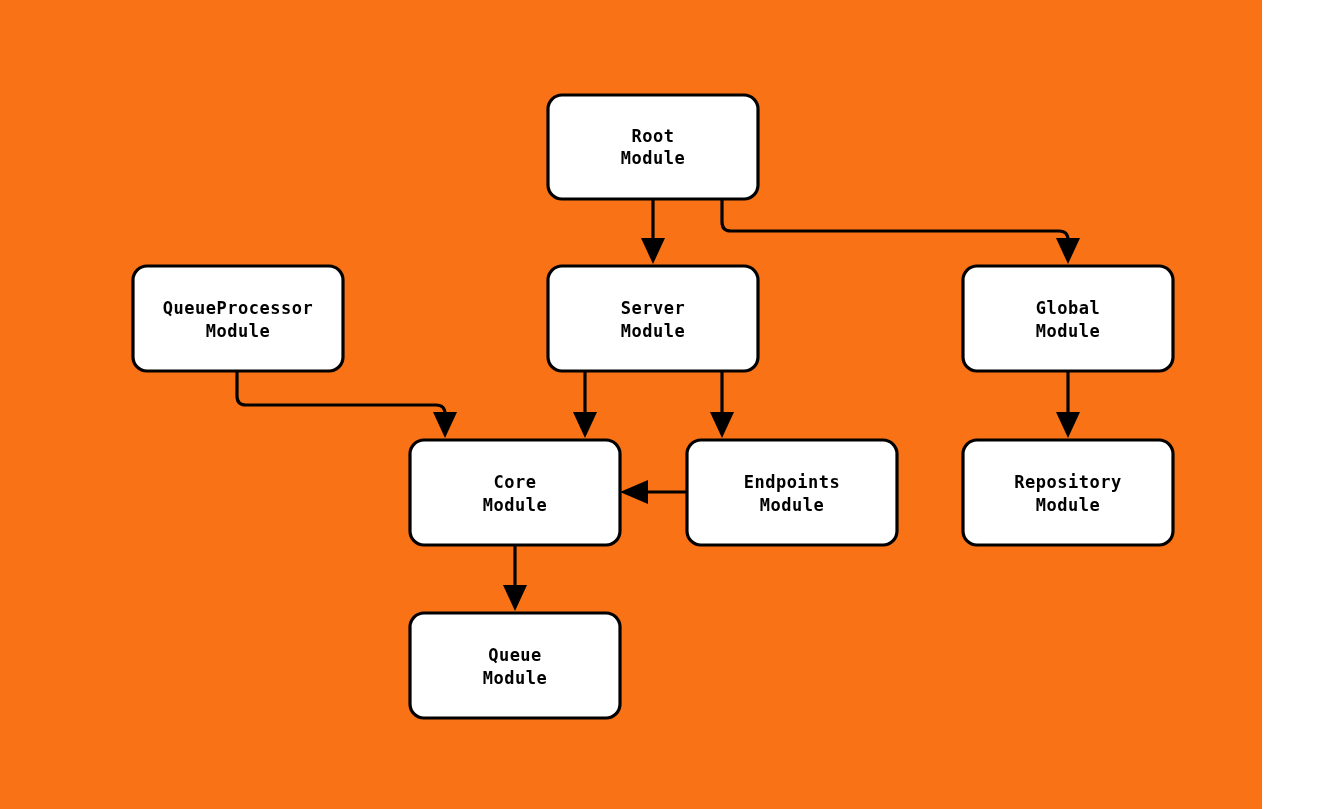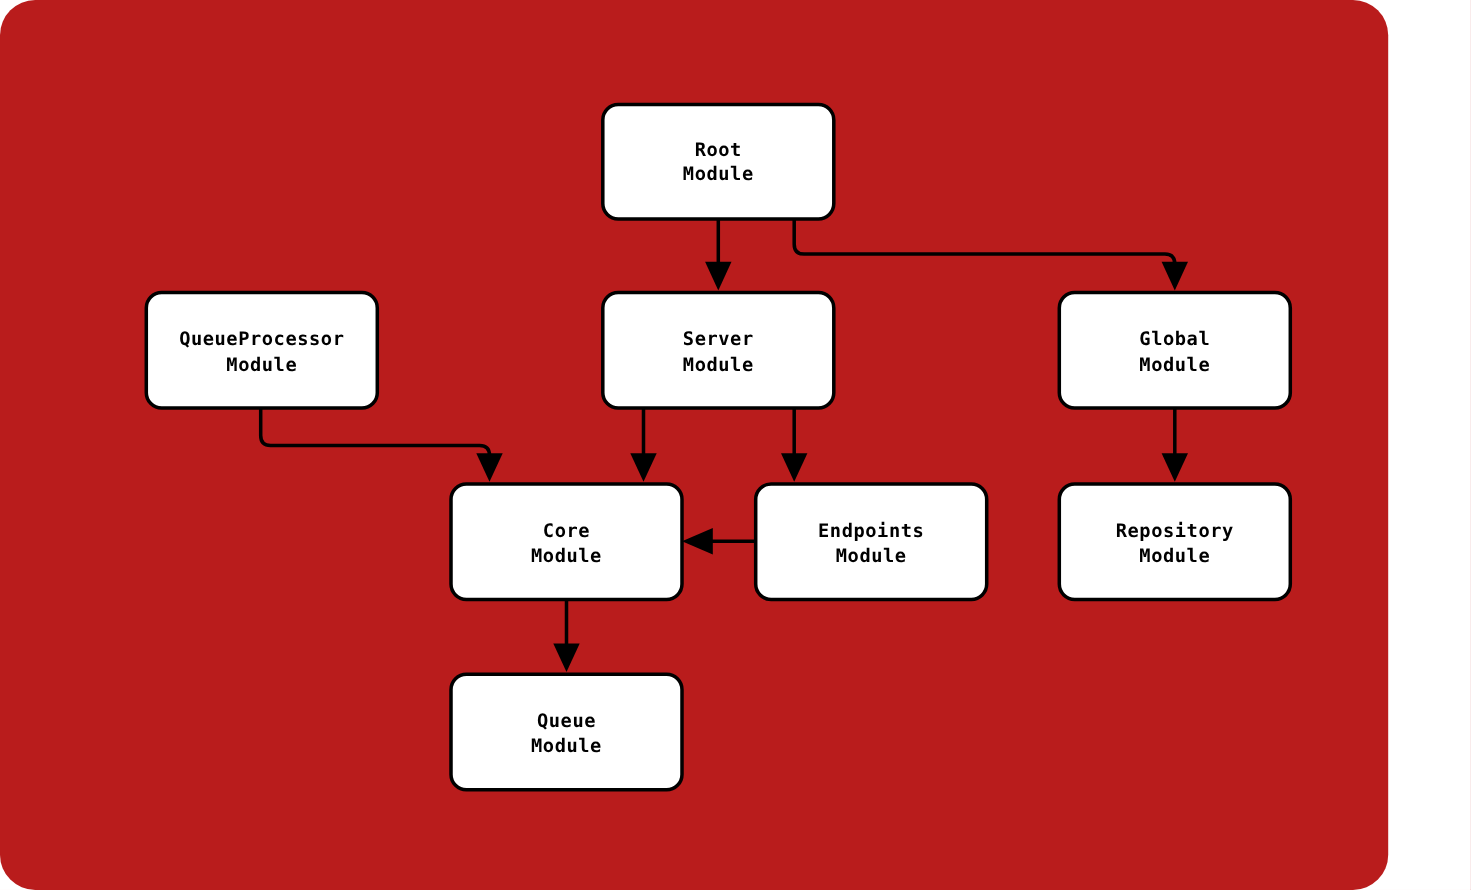--- a/index.html
+++ b/index.html
@@ -8,23 +8,22 @@
     padding: 0;
     background: #ffffff;
   }
   body {
     font-family: "DejaVu Sans Mono", "Liberation Mono", monospace;
   }
   #canvas {
     position: relative;
     width: 1262px;
     height: 809px;
-    background: #b91c1c;
+    background: #f97316;
     overflow: hidden;
-    border-radius: 32px;
   }
   #diagram-svg {
     position: absolute;
     left: 0;
     top: 0;
     width: 1337px;
     height: 809px;
   }
   .node-box {
     fill: #ffffff;

